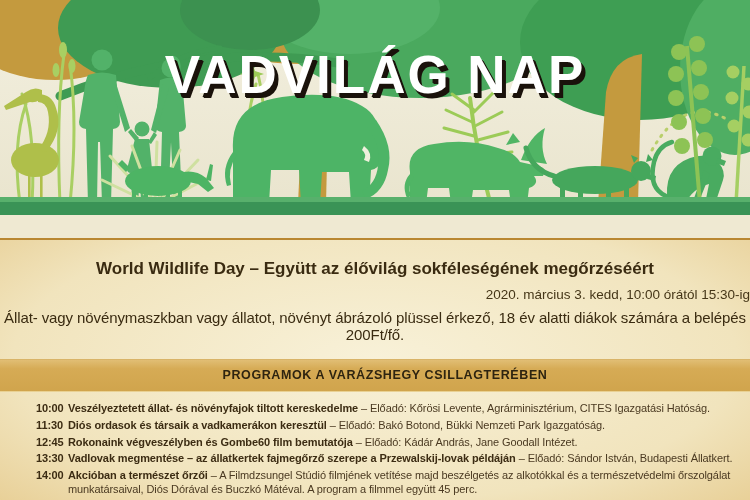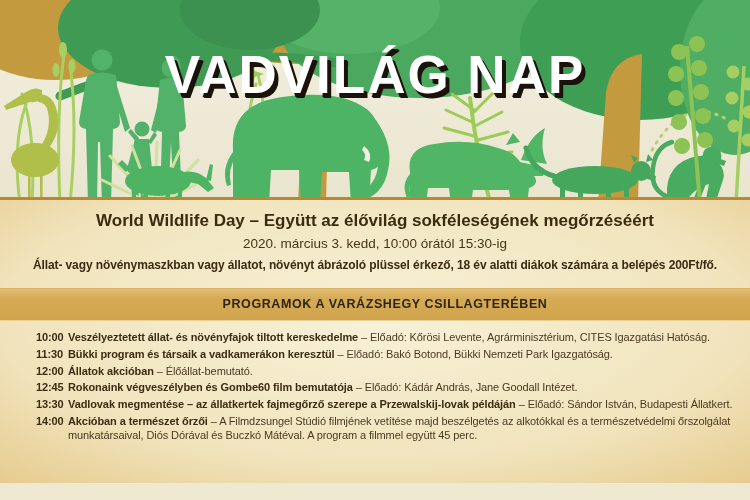--- a/index.html
+++ b/index.html
@@ -1,39 +1,39 @@
 <!DOCTYPE html>
 <html><head>
 <meta charset="utf-8">
 <style>
   html,body{margin:0;padding:0;}
   body{font-family:"Liberation Sans",sans-serif;}
   .poster{position:relative;width:750px;height:500px;overflow:hidden;background:#efe9d2;}
 
   
-  .banner{position:relative;width:750px;height:198px;}
+  .banner{position:relative;width:750px;height:238px;}
   .banner svg{display:block;}
   .main-title{
     position:absolute;left:0;right:0;top:44px;text-align:center;
     font-size:53px;font-weight:bold;letter-spacing:2px;color:#ffffff;
     text-shadow:3px 4px 0 #1a120b,4px 5px 0 #1a120b;
     font-family:"Liberation Sans",sans-serif;white-space:nowrap;
   }
 
   
   .gold{
     position:relative;width:750px;height:285px;box-sizing:border-box;
     padding-top:11px;
     background:
       radial-gradient(115% 120% at 50% 42%, #f8f1d8 0%, #f1e4bd 42%, #e0bd74 78%, #cb9c43 100%);
     border-top:2px solid #b98731;
   }
-  .subtitle{margin:0;text-align:center;font-size:17px;font-weight:bold;color:#3a2b11;}
-  .dateline{margin:5px 0 0;text-align:center;font-size:13.5px;color:#453618;}
-  .admission{margin:7px 0 16px;text-align:center;font-size:12px;font-weight:bold;color:#3a2b11;letter-spacing:-0.1px;}
+  .subtitle{margin:8px;text-align:center;font-size:17px;font-weight:bold;color:#3a2b11;}
+  .dateline{margin:5px 0 0;text-align:right;font-size:13.5px;color:#453618;}
+  .admission{margin:7px 0 16px;text-align:center;font-size:15px;font-weight:normal;color:#3a2b11;letter-spacing:-0.1px;}
 
   .band{
     margin-top:15px;height:33px;line-height:33px;text-align:center;
     background:linear-gradient(180deg,#e2c078 0%,#d6ab55 30%,#d0a44c 100%);
     box-shadow:0 -1px 0 #e9d193 inset, 0 1px 0 #c3954043 inset;
     font-size:12.5px;font-weight:bold;color:#2e2410;letter-spacing:0.6px;padding-left:20px;
   }
 
   .schedule{padding:9px 12px 0 36px;}
   .srow{display:flex;margin-bottom:2.5px;font-size:11px;line-height:1.3;color:#4a3921;letter-spacing:-0.1px;}
@@ -229,25 +229,21 @@
 
     <div class="band">PROGRAMOK A VARÁZSHEGY CSILLAGTERÉBEN</div>
 
     <div class="schedule">
         <div class="srow">
           <span class="stime">10:00</span>
           <span class="stext"><b>Veszélyeztetett állat- és növényfajok tiltott kereskedelme</b> – Előadó: Kőrösi Levente, Agrárminisztérium, CITES Igazgatási Hatóság.</span>
         </div>
         <div class="srow">
           <span class="stime">11:30</span>
-          <span class="stext"><b>Bükki program és társaik a vadkamerákon keresztül</b> – Előadó: Bakó Botond, Bükki Nemzeti Park Igazgatóság.</span>
-        </div>
-        <div class="srow">
-          <span class="stime">12:00</span>
-          <span class="stext"><b>Állatok akcióban</b> – Élőállat-bemutató.</span>
+          <span class="stext"><b>Diós ordasok és társaik a vadkamerákon keresztül</b> – Előadó: Bakó Botond, Bükki Nemzeti Park Igazgatóság.</span>
         </div>
         <div class="srow">
           <span class="stime">12:45</span>
           <span class="stext"><b>Rokonaink végveszélyben és Gombe60 film bemutatója</b> – Előadó: Kádár András, Jane Goodall Intézet.</span>
         </div>
         <div class="srow">
           <span class="stime">13:30</span>
           <span class="stext"><b>Vadlovak megmentése – az állatkertek fajmegőrző szerepe a Przewalskij-lovak példáján</b> – Előadó: Sándor István, Budapesti Állatkert.</span>
         </div>
         <div class="srow">

